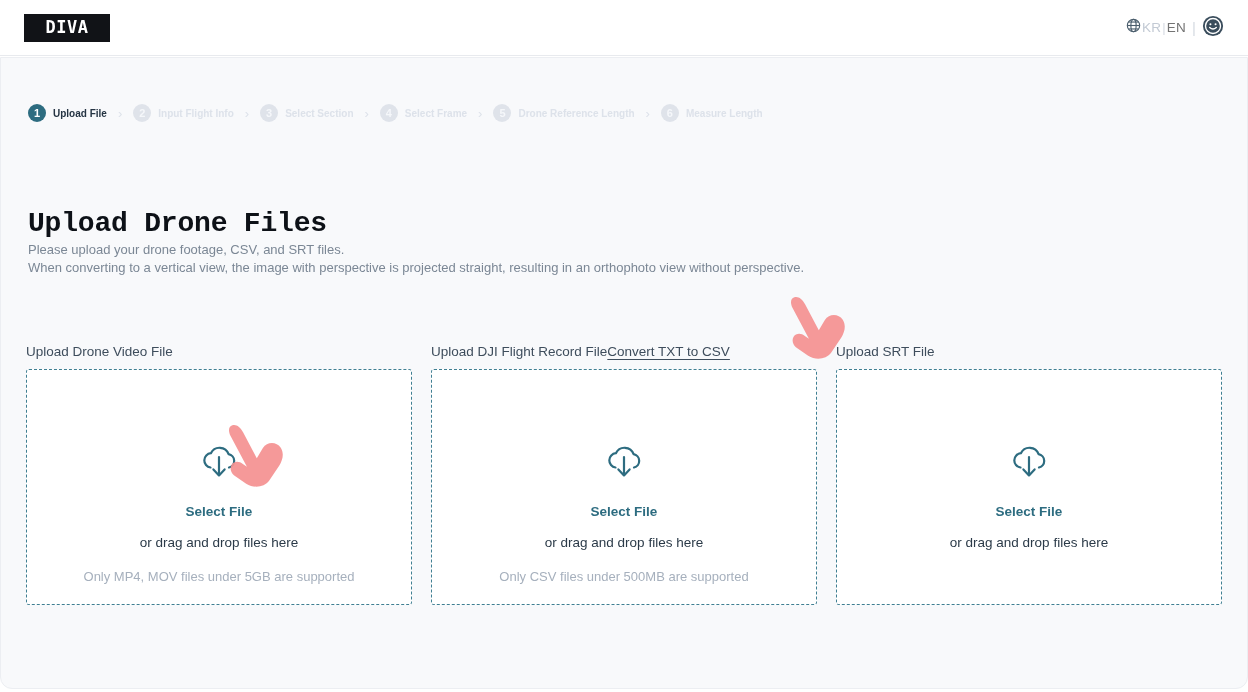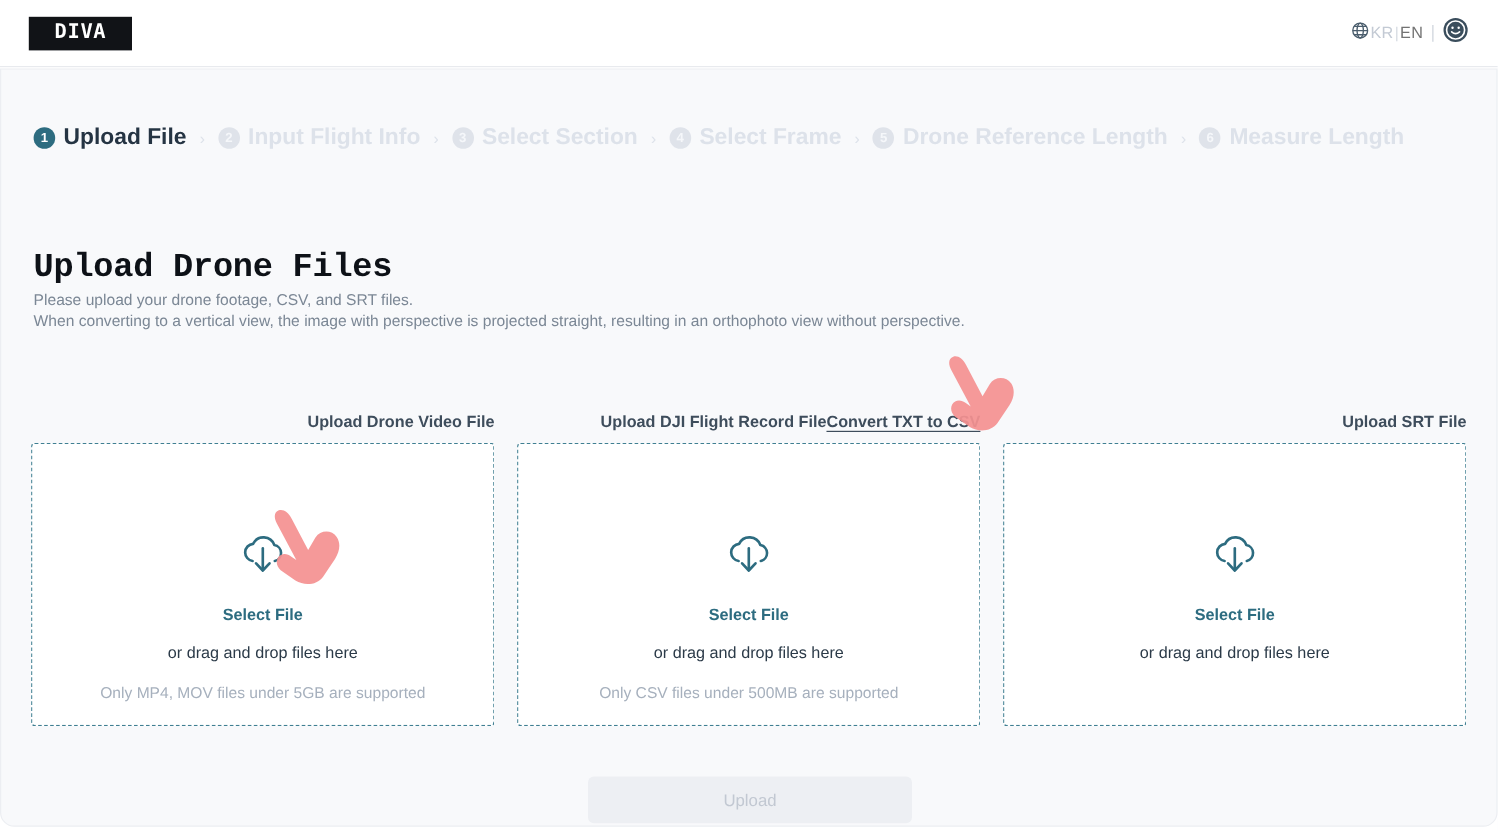--- a/index.html
+++ b/index.html
@@ -86,21 +86,21 @@
     align-items: center;
     justify-content: center;
     font-size: 11px;
     font-weight: 700;
     color: #ffffff;
     flex: 0 0 auto;
   }
   .step-badge.active { background: #2d6c80; }
   .step-badge.inactive { background: #dfe3ea; color: #f5f7fa; }
   .step-label {
-    font-size: 19px;
+    font-size: 10px;
     font-weight: 700;
     white-space: nowrap;
   }
   .step-label.active { color: #253443; }
   .step-label.inactive { color: #dde2ea; }
   .step-sep {
     margin: 0 11px;
     color: #dde2ea;
     font-size: 13px;
     line-height: 1;
@@ -133,23 +133,22 @@
     width: 1198px;
     display: flex;
     gap: 19px;
   }
   .zone-col { width: 386px; position: relative; }
   .zone-col.mid { width: 386px; }
   .zone-head {
     height: 22px;
     display: flex;
     align-items: center;
-    justify-content: flex-end;
+    justify-content: flex-start;
     margin-bottom: 7px;
-    font-weight: bold;
   }
   .zone-title {
     font-size: 13.5px;
     color: #3e4d5c;
   }
   .convert-link {
     font-size: 13.5px;
     color: #3e4d5c;
     text-decoration: underline;
     text-underline-offset: 3px;
@@ -337,21 +336,20 @@
             <line x1="21" y1="13" x2="21" y2="31"></line>
             <polyline points="15.4,25.4 21,31.4 26.6,25.4"></polyline>
           </svg>
         </span>
         <span class="select-file">Select File</span>
         <span class="drag-text">or drag and drop files here</span>
       </div>
     </div>
   </div>
 
-  <button class="upload-btn">Upload</button>
 
 </div>
 
 <span class="hand hand-1">
   <svg width="72" height="72" viewBox="0 0 72 72">
     <path d="M18 2 C22 2 25 6 26 12 L31 41 L40 33 C46 28 55 31 57 38 C58.6 44 56 50 50 55 L36 66 C29 71 19 69 13 62 L4 50 C1 45 3 39 8 38 C11 37.4 14 39 16 42 L19 46 L13 12 C12 6 14 2 18 2 Z" fill="#f49191" opacity="0.93" transform="rotate(-18 36 36)"></path>
   </svg>
 </span>
 
 <span class="hand hand-2">

